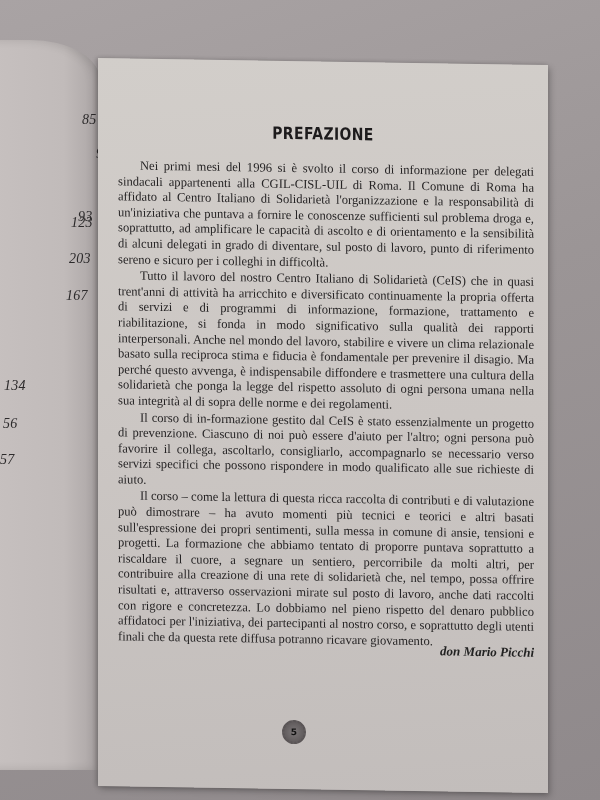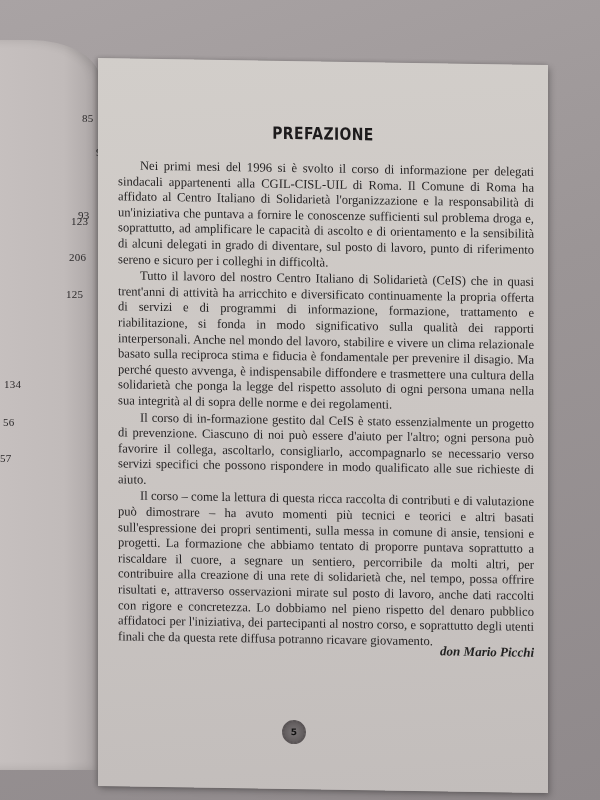--- a/index.html
+++ b/index.html
@@ -8,21 +8,21 @@
     background: linear-gradient(160deg, #a9a3a4 0%, #9b9596 45%, #8f898b 100%);
     font-family: "Liberation Serif", "DejaVu Serif", serif;
   }
   .left-page {
     position:absolute; left:-20px; top:40px; width:120px; height:730px;
     background: linear-gradient(90deg, #c7c1c0 0%, #c1bbba 70%, #aaa4a4 100%);
     border-top-right-radius: 70px 40px;
     box-shadow: inset -6px 0 10px rgba(0,0,0,0.12);
   }
   .toc-num {
-    position:absolute; font-size:11px; color:#2c2a2b; letter-spacing:0.3px;
+    position:absolute; font-size:14px; color:#2c2a2b; letter-spacing:0.3px;font-style:italic;
   }
   .right-page {
     position:absolute; left:98px; top:58px; width:450px; height:728px;
     background: linear-gradient(175deg, #d2ceca 0%, #cbc6c3 50%, #c2bdbb 100%);
     transform: skewY(0.9deg);
     transform-origin: left top;
     box-shadow: -2px 0 4px rgba(0,0,0,0.18), 2px 3px 6px rgba(0,0,0,0.25);
   }
   .title {
     position:absolute; left:0; width:100%; top:62px; text-align:center;
@@ -51,22 +51,22 @@
 </style>
 </head>
 <body>
 
 <div class="left-page">
 
   <span class="toc-num" style="left:102px;top:72px;">85</span>
   <span class="toc-num" style="left:116px;top:106px;">91</span>
   <span class="toc-num" style="left:98px;top:141px;margin-top:28px;">93</span>
   <span class="toc-num" style="left:91px;top:175px;">123</span>
-  <span class="toc-num" style="left:89px;top:211px;">206</span>
-  <span class="toc-num" style="left:86px;top:248px;">125</span>
+  <span class="toc-num" style="left:89px;top:211px;">203</span>
+  <span class="toc-num" style="left:86px;top:248px;">167</span>
   <span class="toc-num" style="left:24px;top:338px;">134</span>
   <span class="toc-num" style="left:23px;top:376px;">56</span>
   <span class="toc-num" style="left:20px;top:412px;">57</span>
 </div>
 
 <div class="right-page">
   <div class="title">PREFAZIONE</div>
   <div class="body-text">
     <p>Nei primi mesi del 1996 si è svolto il corso di informazione per delegati sindacali appartenenti alla CGIL-CISL-UIL di Roma. Il Comune di Roma ha affidato al Centro Italiano di Solidarietà l'organizzazione e la responsabilità di un'iniziativa che puntava a fornire le conoscenze sufficienti sul problema droga e, soprattutto, ad amplificare le capacità di ascolto e di orientamento e la sensibilità di alcuni delegati in grado di diventare, sul posto di lavoro, punto di riferimento sereno e sicuro per i colleghi in difficoltà.</p>
     <p>Tutto il lavoro del nostro Centro Italiano di Solidarietà (CeIS) che in quasi trent'anni di attività ha arricchito e diversificato continuamente la propria offerta di servizi e di programmi di informazione, formazione, trattamento e riabilitazione, si fonda in modo significativo sulla qualità dei rapporti interpersonali. Anche nel mondo del lavoro, stabilire e vivere un clima relazionale basato sulla reciproca stima e fiducia è fondamentale per prevenire il disagio. Ma perché questo avvenga, è indispensabile diffondere e trasmettere una cultura della solidarietà che ponga la legge del rispetto assoluto di ogni persona umana nella sua integrità al di sopra delle norme e dei regolamenti.</p>

